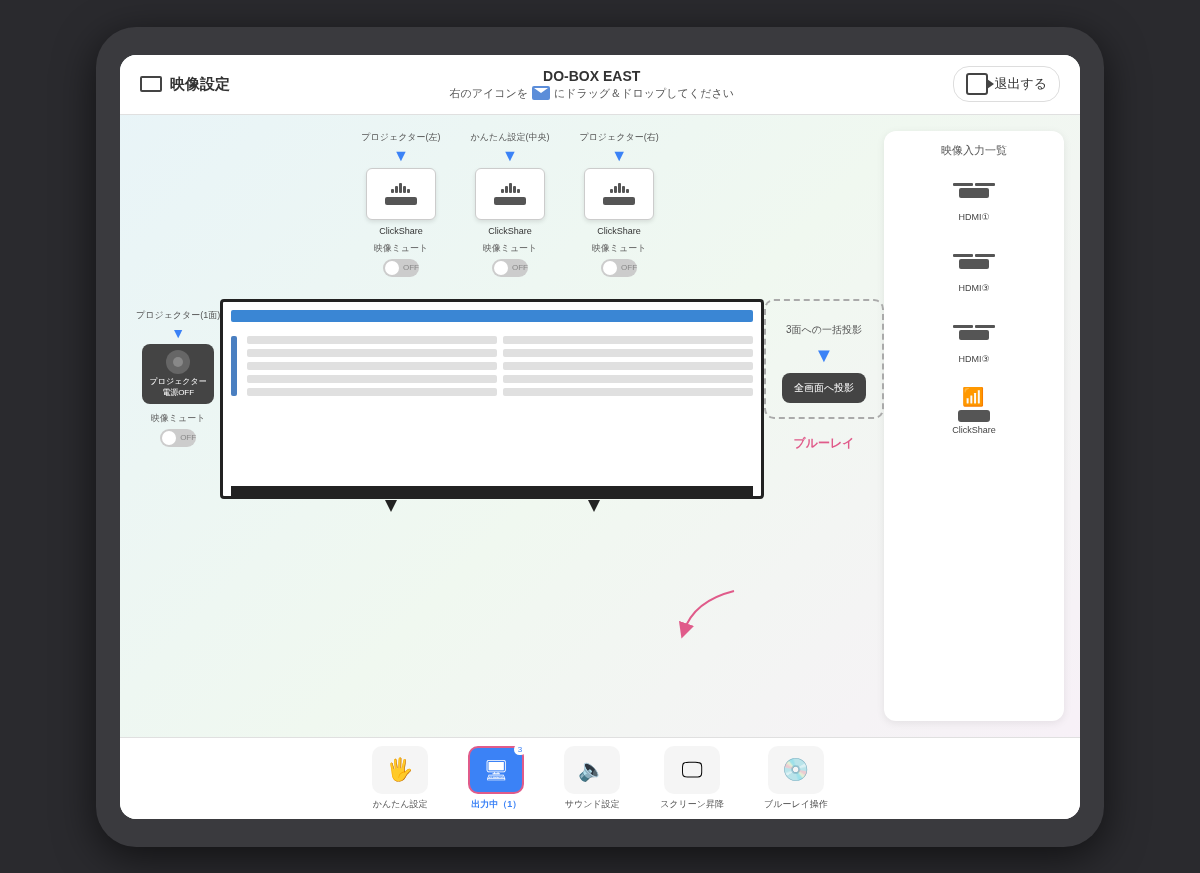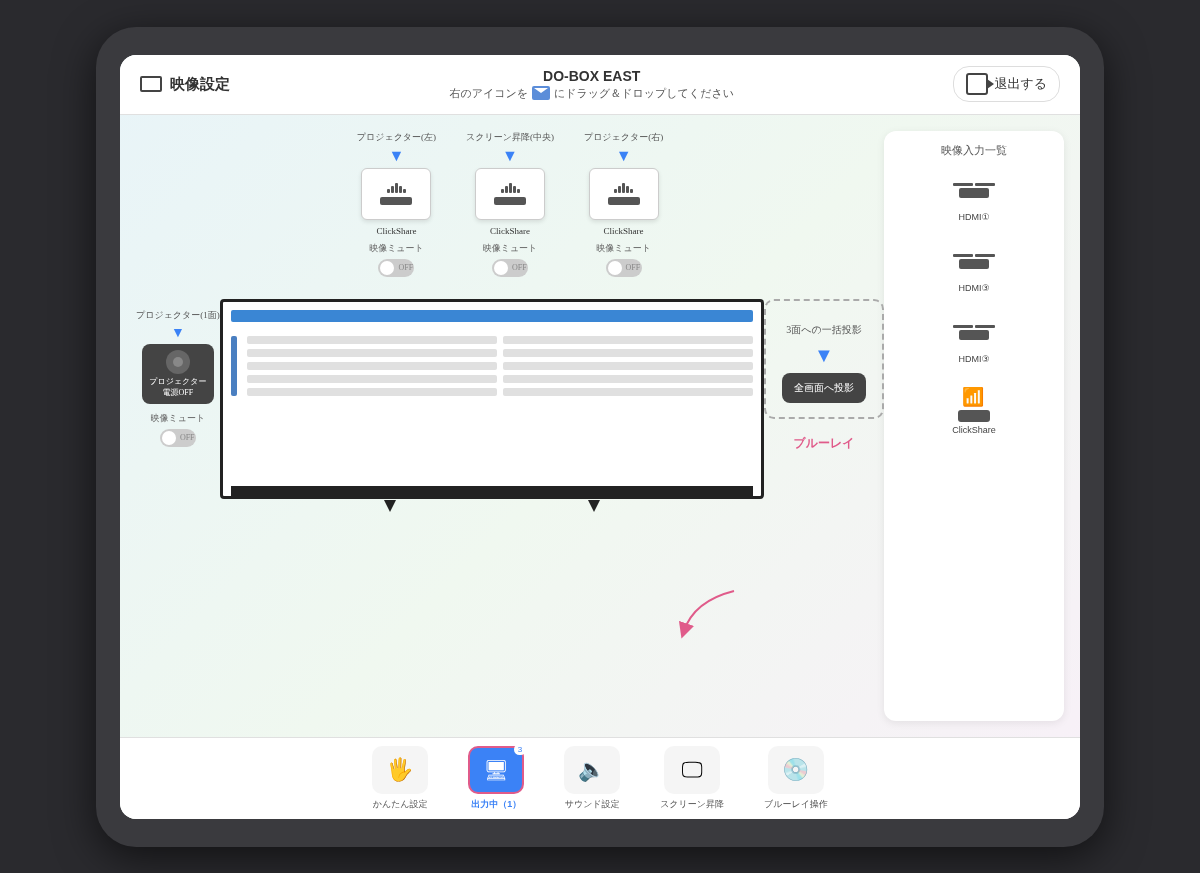--- a/index.html
+++ b/index.html
@@ -128,21 +128,20 @@
       gap: 0;
       padding: 16px;
       overflow: hidden;
     }
     .left-panel {
       flex: 1;
       display: flex;
       flex-direction: column;
       gap: 12px;
       position: relative;
-      font-family: Liberation Serif, serif;
     }
     .projectors-row {
       display: flex;
       justify-content: center;
       gap: 30px;
       padding: 0 60px;
     }
     .projector-item {
       display: flex;
       flex-direction: column;
@@ -581,21 +580,21 @@
             <span class="device-name">ClickShare</span>
             <div class="mute-row">
               <span class="mute-label">映像ミュート</span>
             </div>
             <div class="toggle-off">
               <span class="toggle-off-label">OFF</span>
             </div>
           </div>
 
           <div class="projector-item">
-            <span class="projector-label" style="font-size:9px;color:#555;">スクリーン昇降(中央)</span>
+            <span class="projector-label" style="font-size:9px;color:#555;">かんたん設定(中央)</span>
             <span class="arrow-down">▼</span>
             <div class="device-box">
               <div class="clickshare-icon">
                 <div class="wifi-bars">
                   <div class="wifi-bar" style="height:4px;"></div>
                   <div class="wifi-bar" style="height:7px;"></div>
                   <div class="wifi-bar" style="height:10px;"></div>
                   <div class="wifi-bar" style="height:7px;"></div>
                   <div class="wifi-bar" style="height:4px;"></div>
                 </div>

